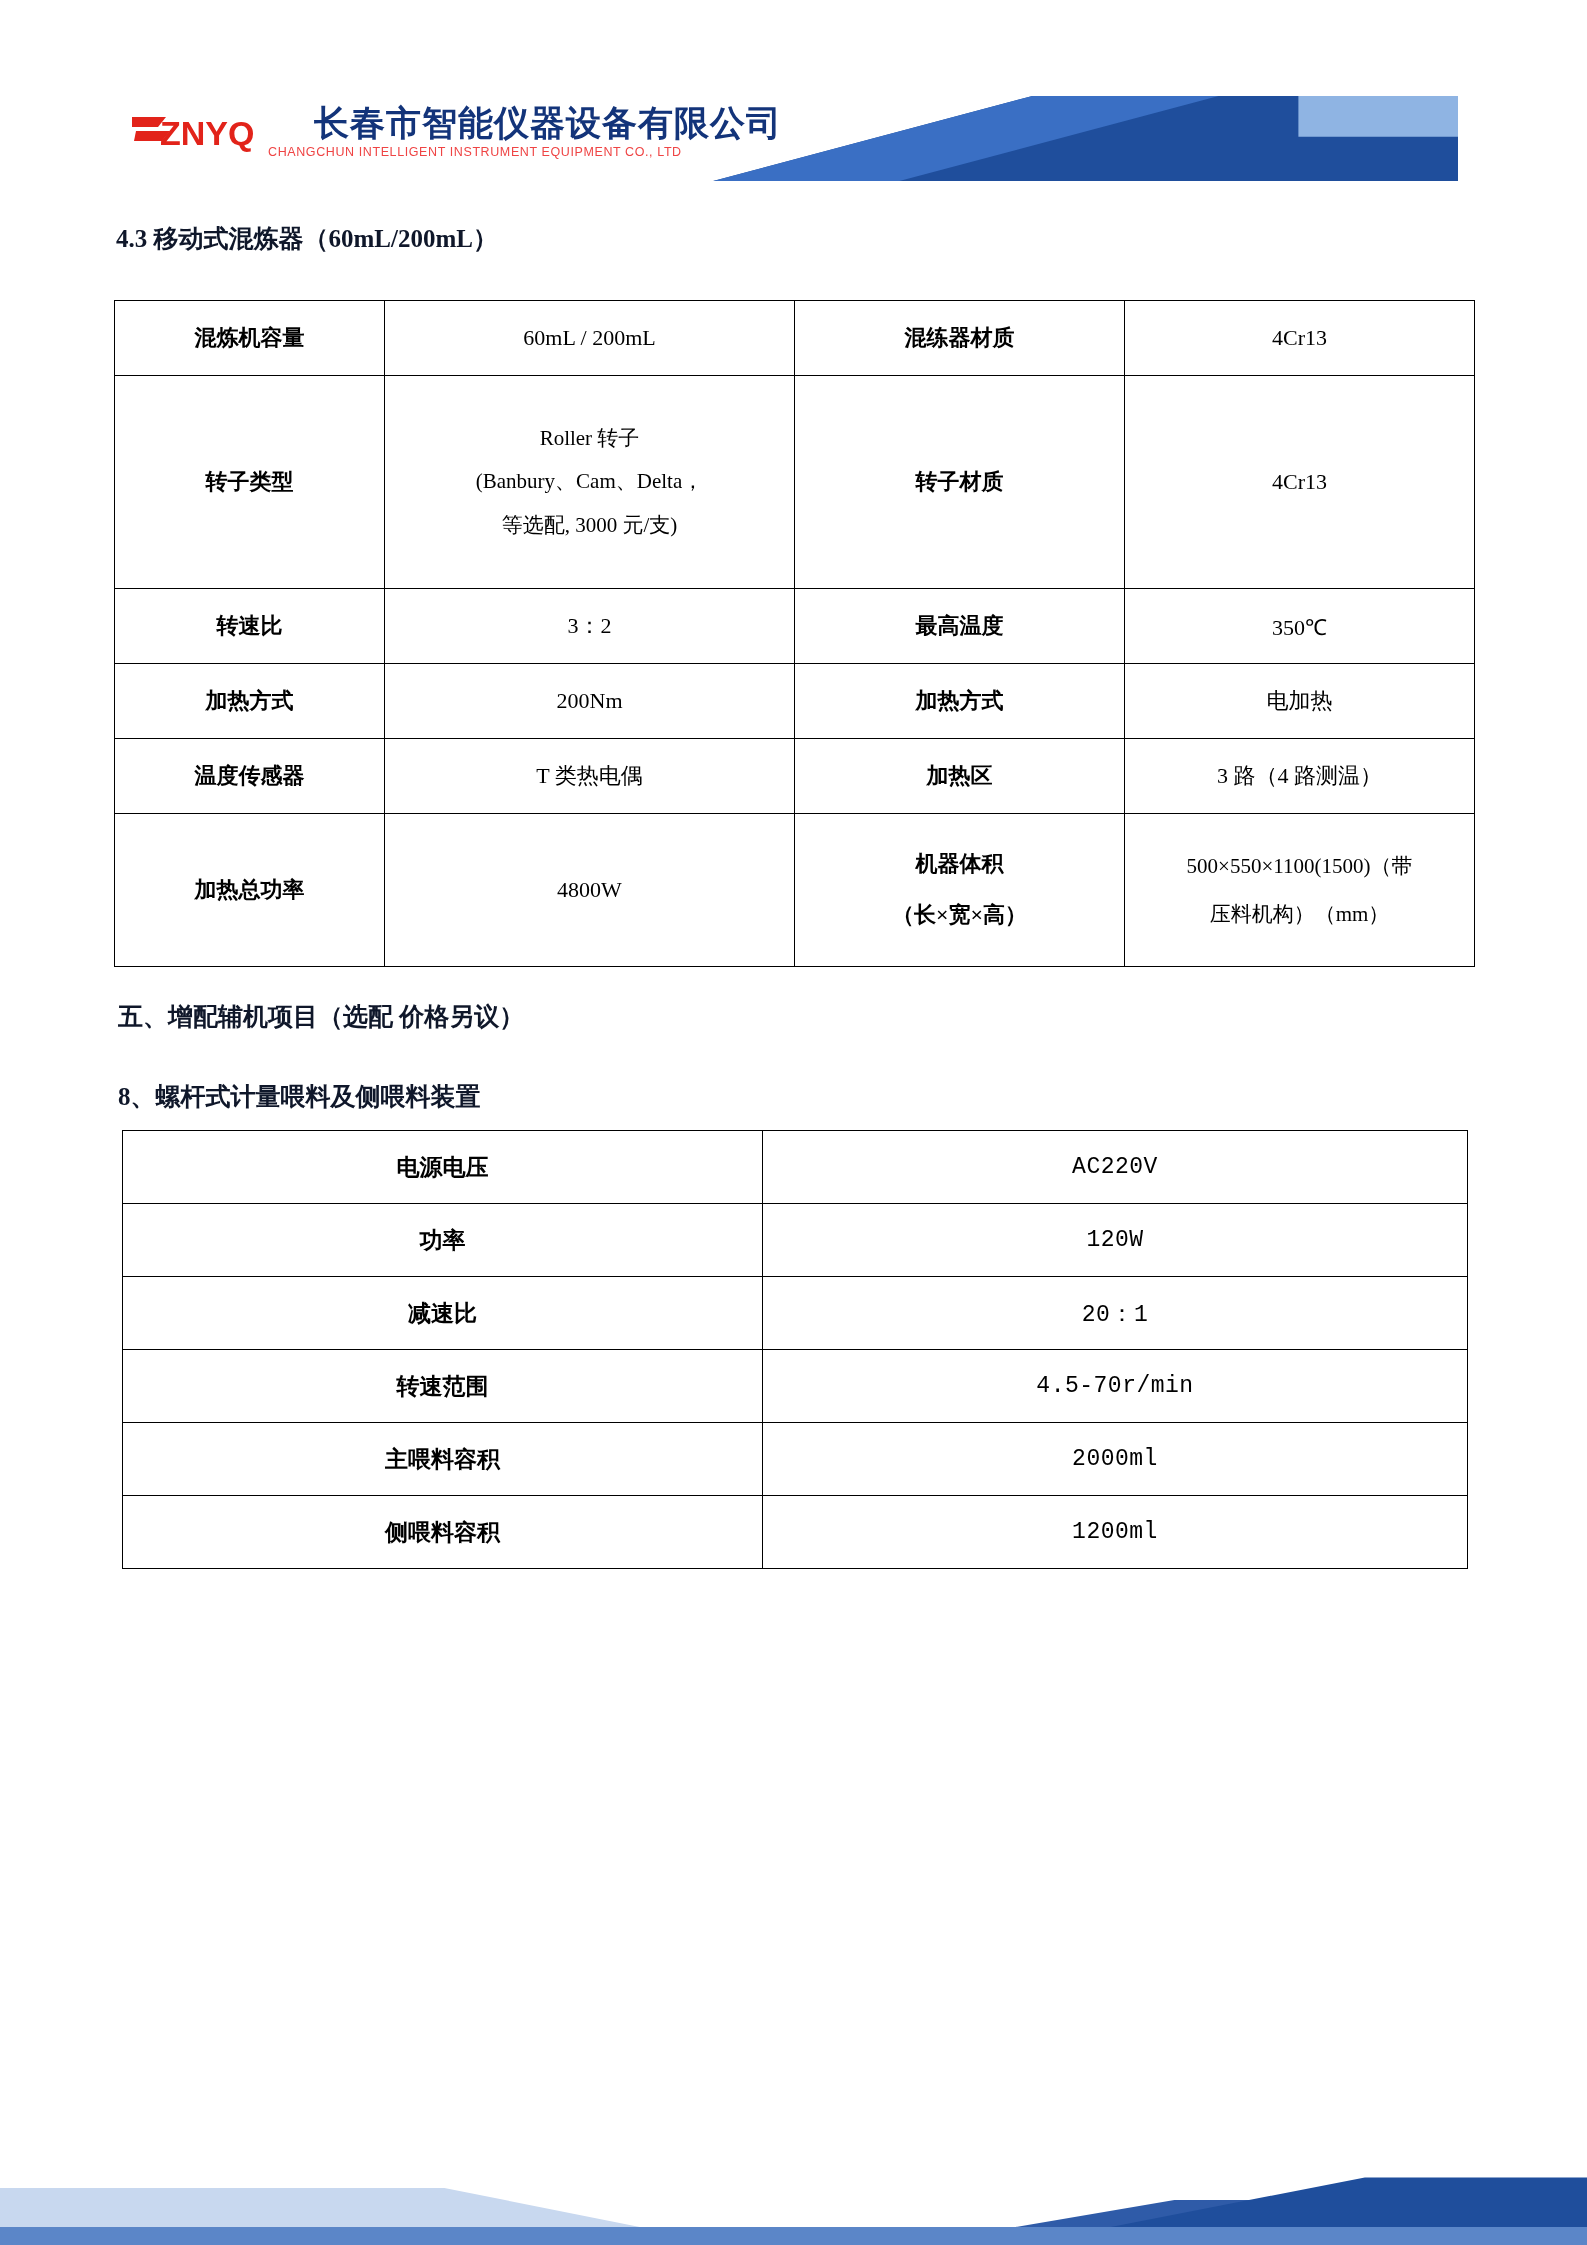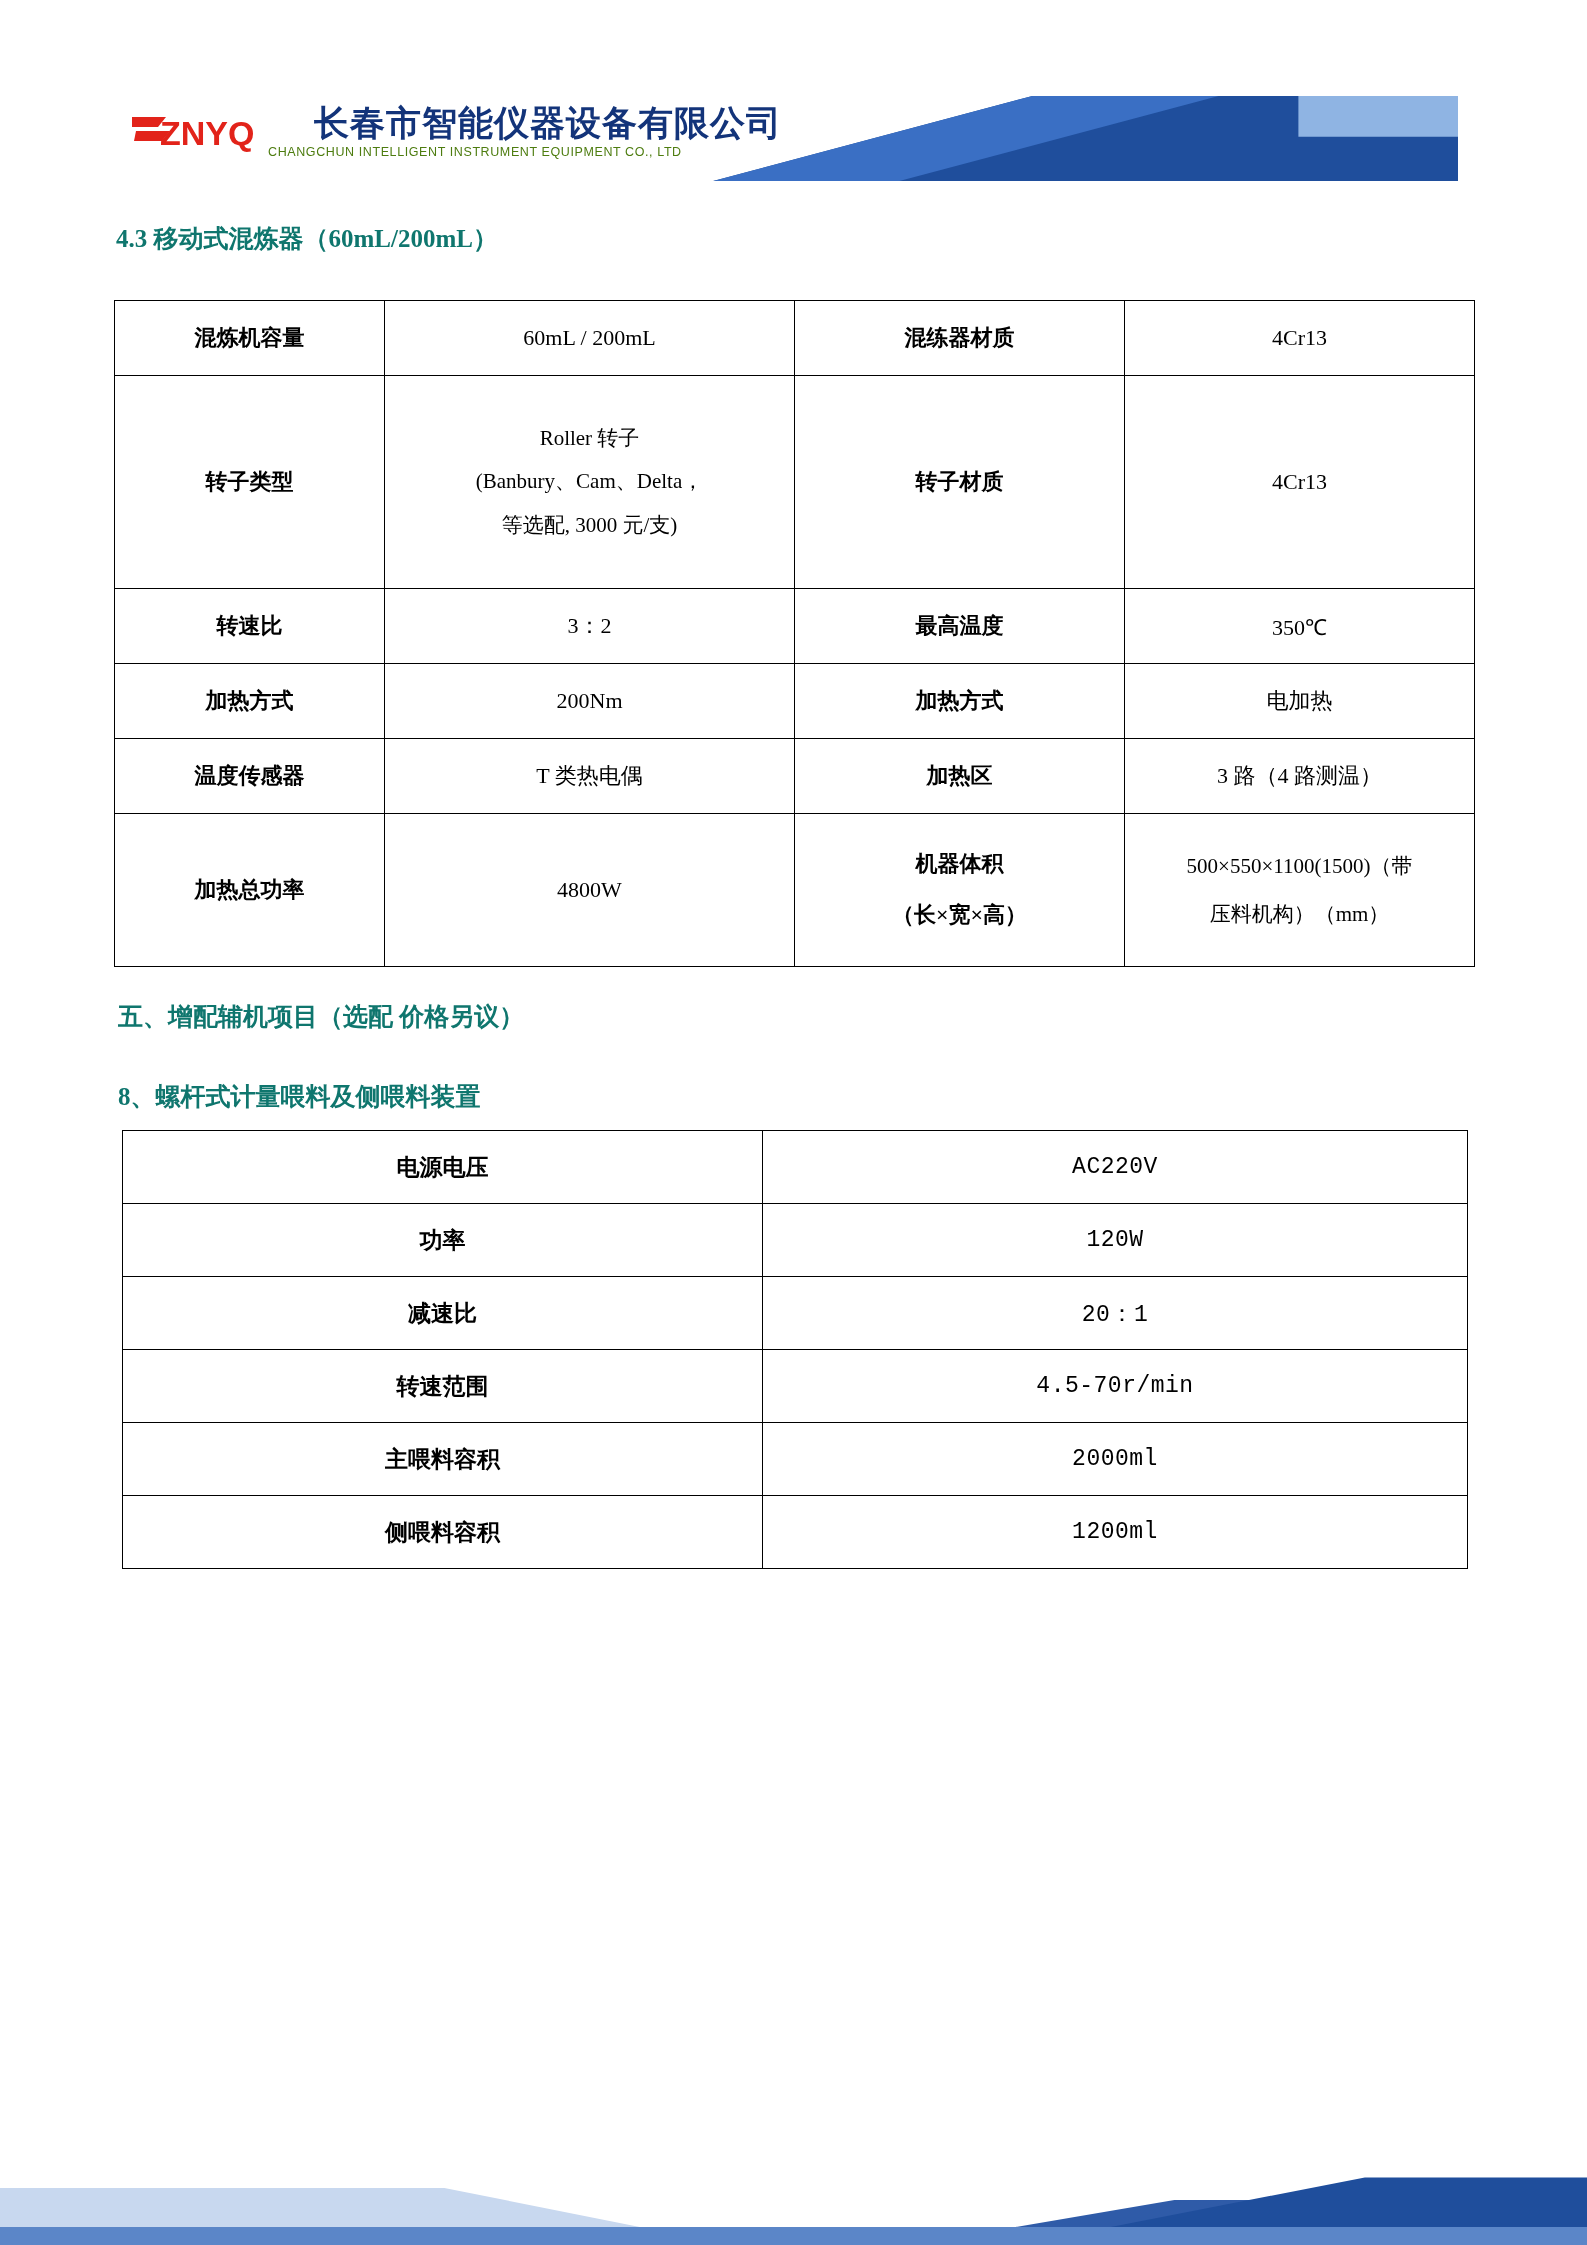--- a/index.html
+++ b/index.html
@@ -86,38 +86,38 @@
     letter-spacing: 1px;
     color: #13347a;
     line-height: 1.08;
     white-space: nowrap;
     margin-left: 46px;
   }
   .logo-en {
     font-family: "Liberation Sans", sans-serif;
     font-size: 12.5px;
     letter-spacing: 0.6px;
-    color: #4d7c0f;
+    color: #ef4444;
     white-space: nowrap;
     margin-top: 3px;
   }
 
   
   .content {
     position: absolute;
     top: 0;
     left: 0;
     width: 1587px;
   }
   .heading {
     position: absolute;
     font-family: "Liberation Serif", serif;
     font-weight: bold;
     font-size: 25px;
-    color: #0f766e;
+    color: #0f172a;
     white-space: nowrap;
   }
   .h-43   { top: 222px; left: 116px; }
   .h-five { top: 1000px; left: 118px; }
   .h-one  { top: 1080px; left: 118px; }
 
   table {
     border-collapse: collapse;
     position: absolute;
     table-layout: fixed;

